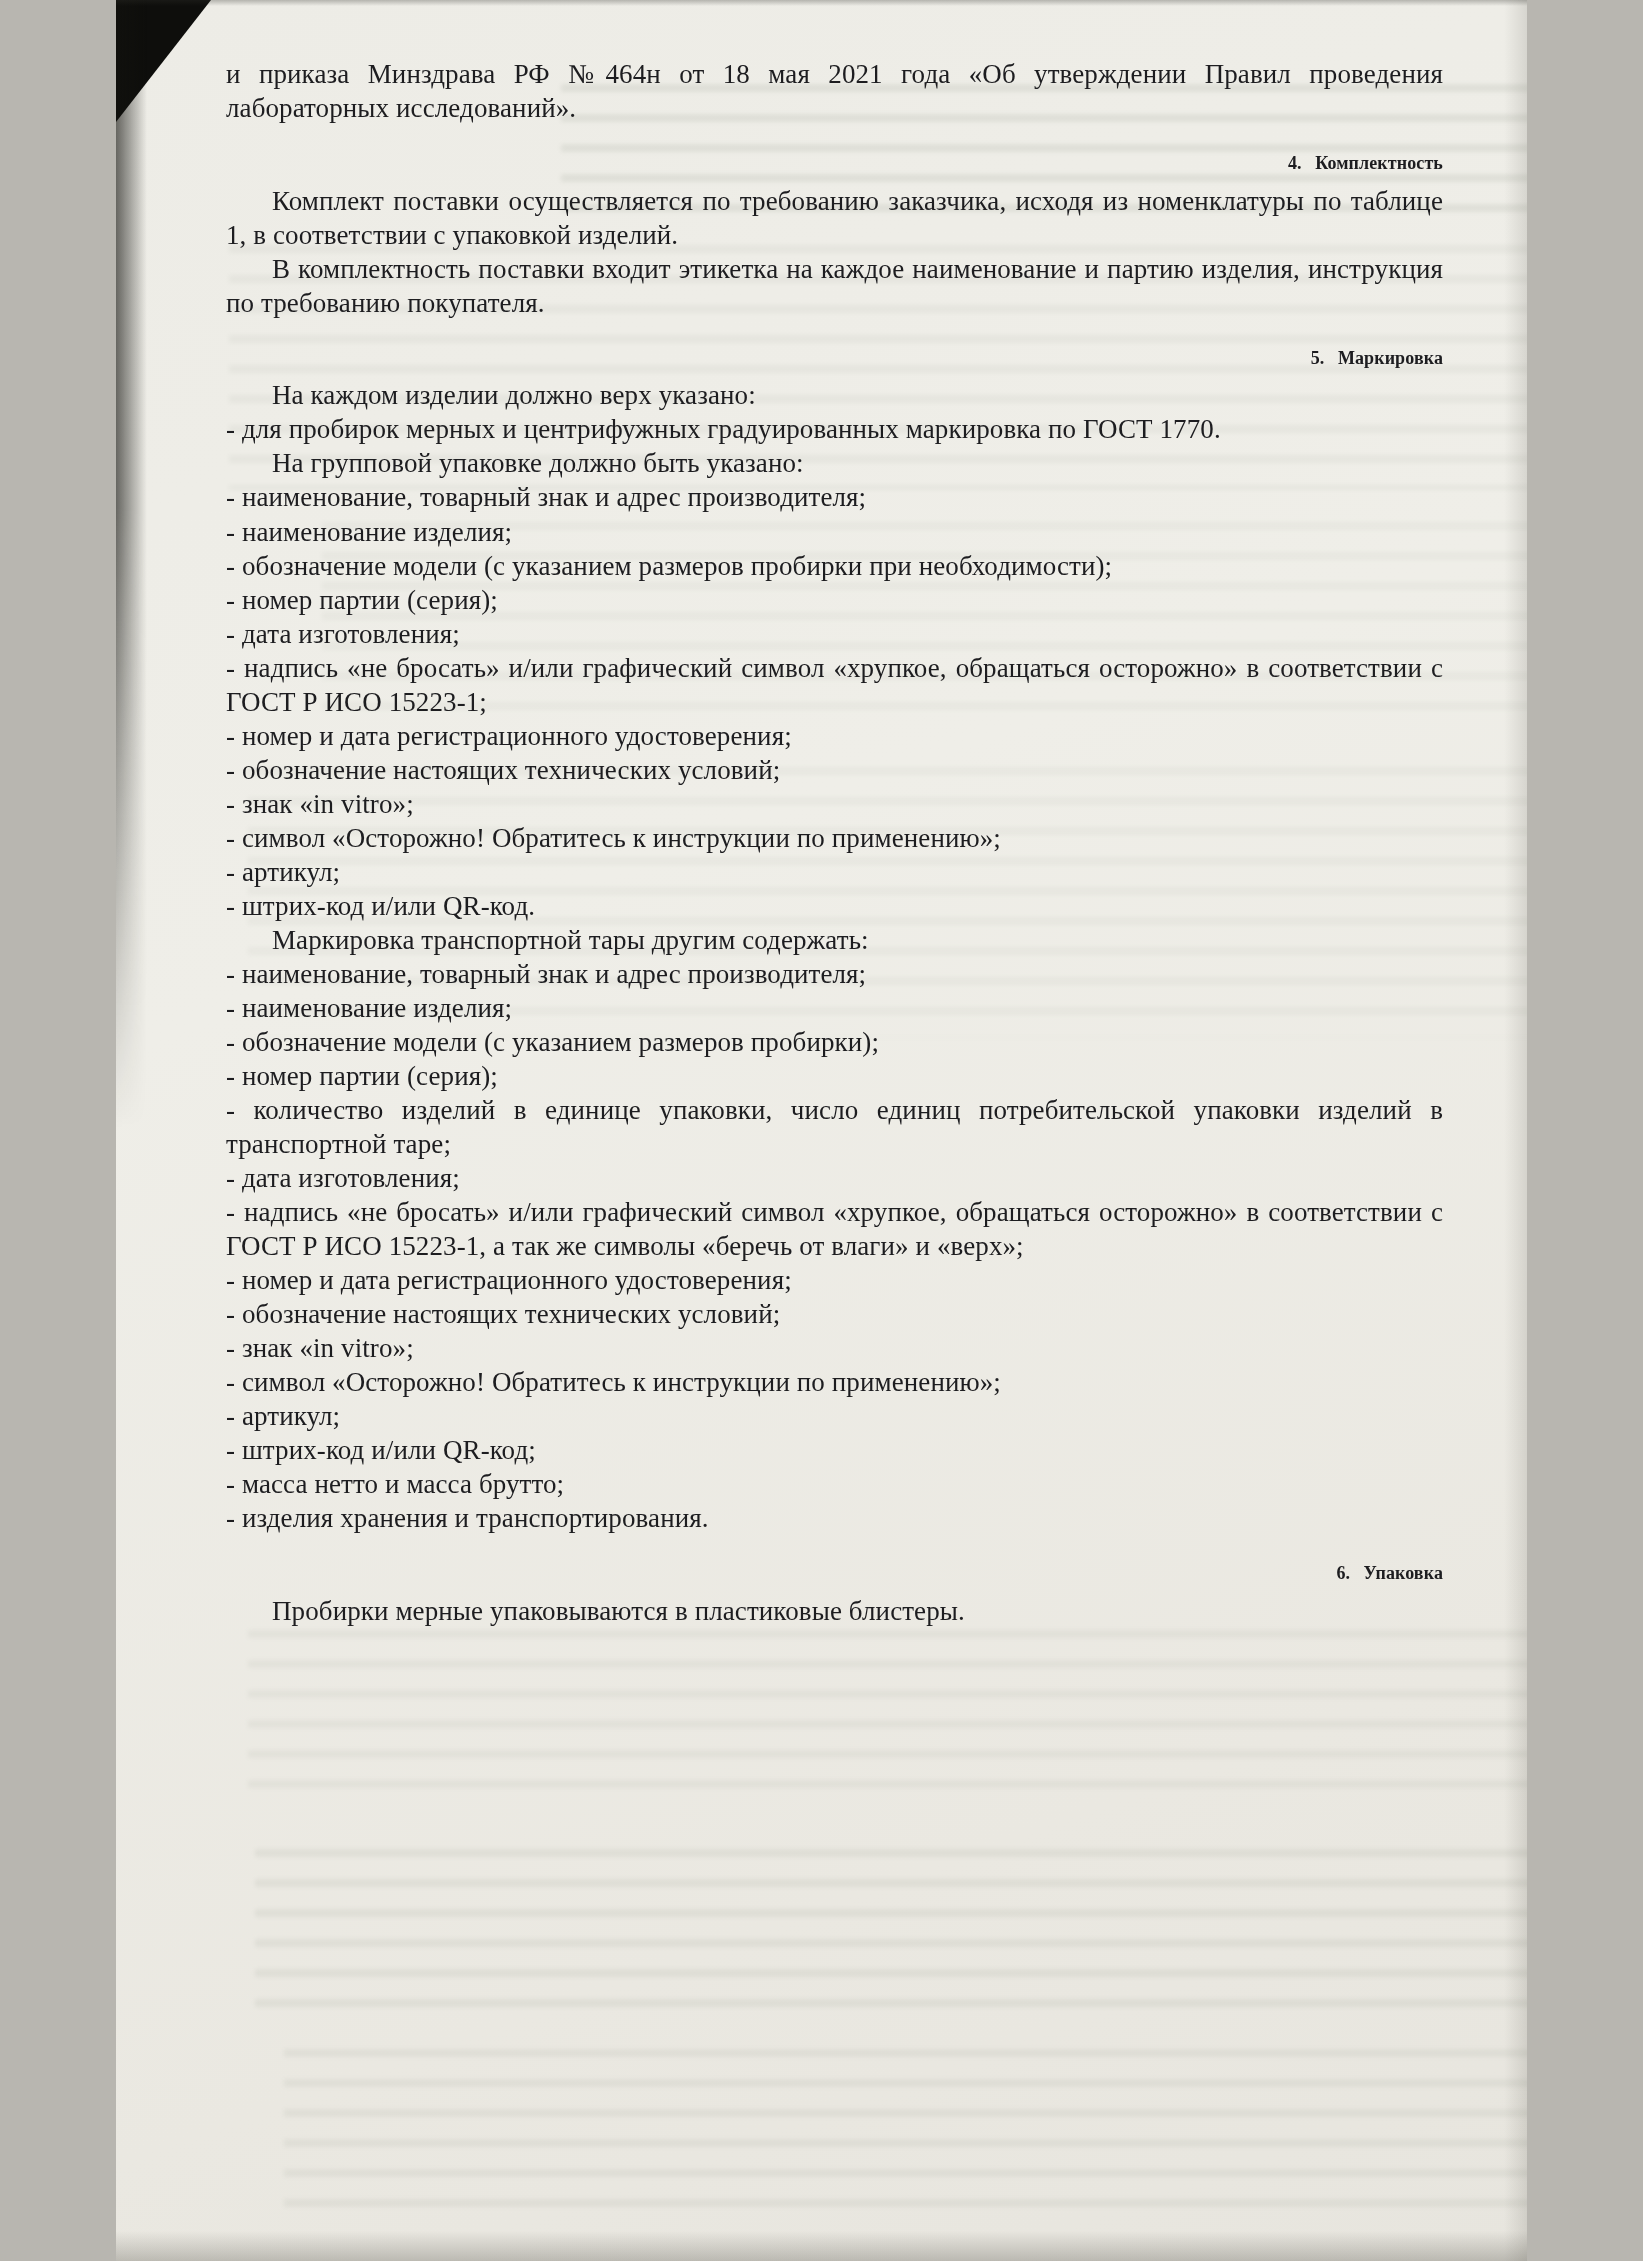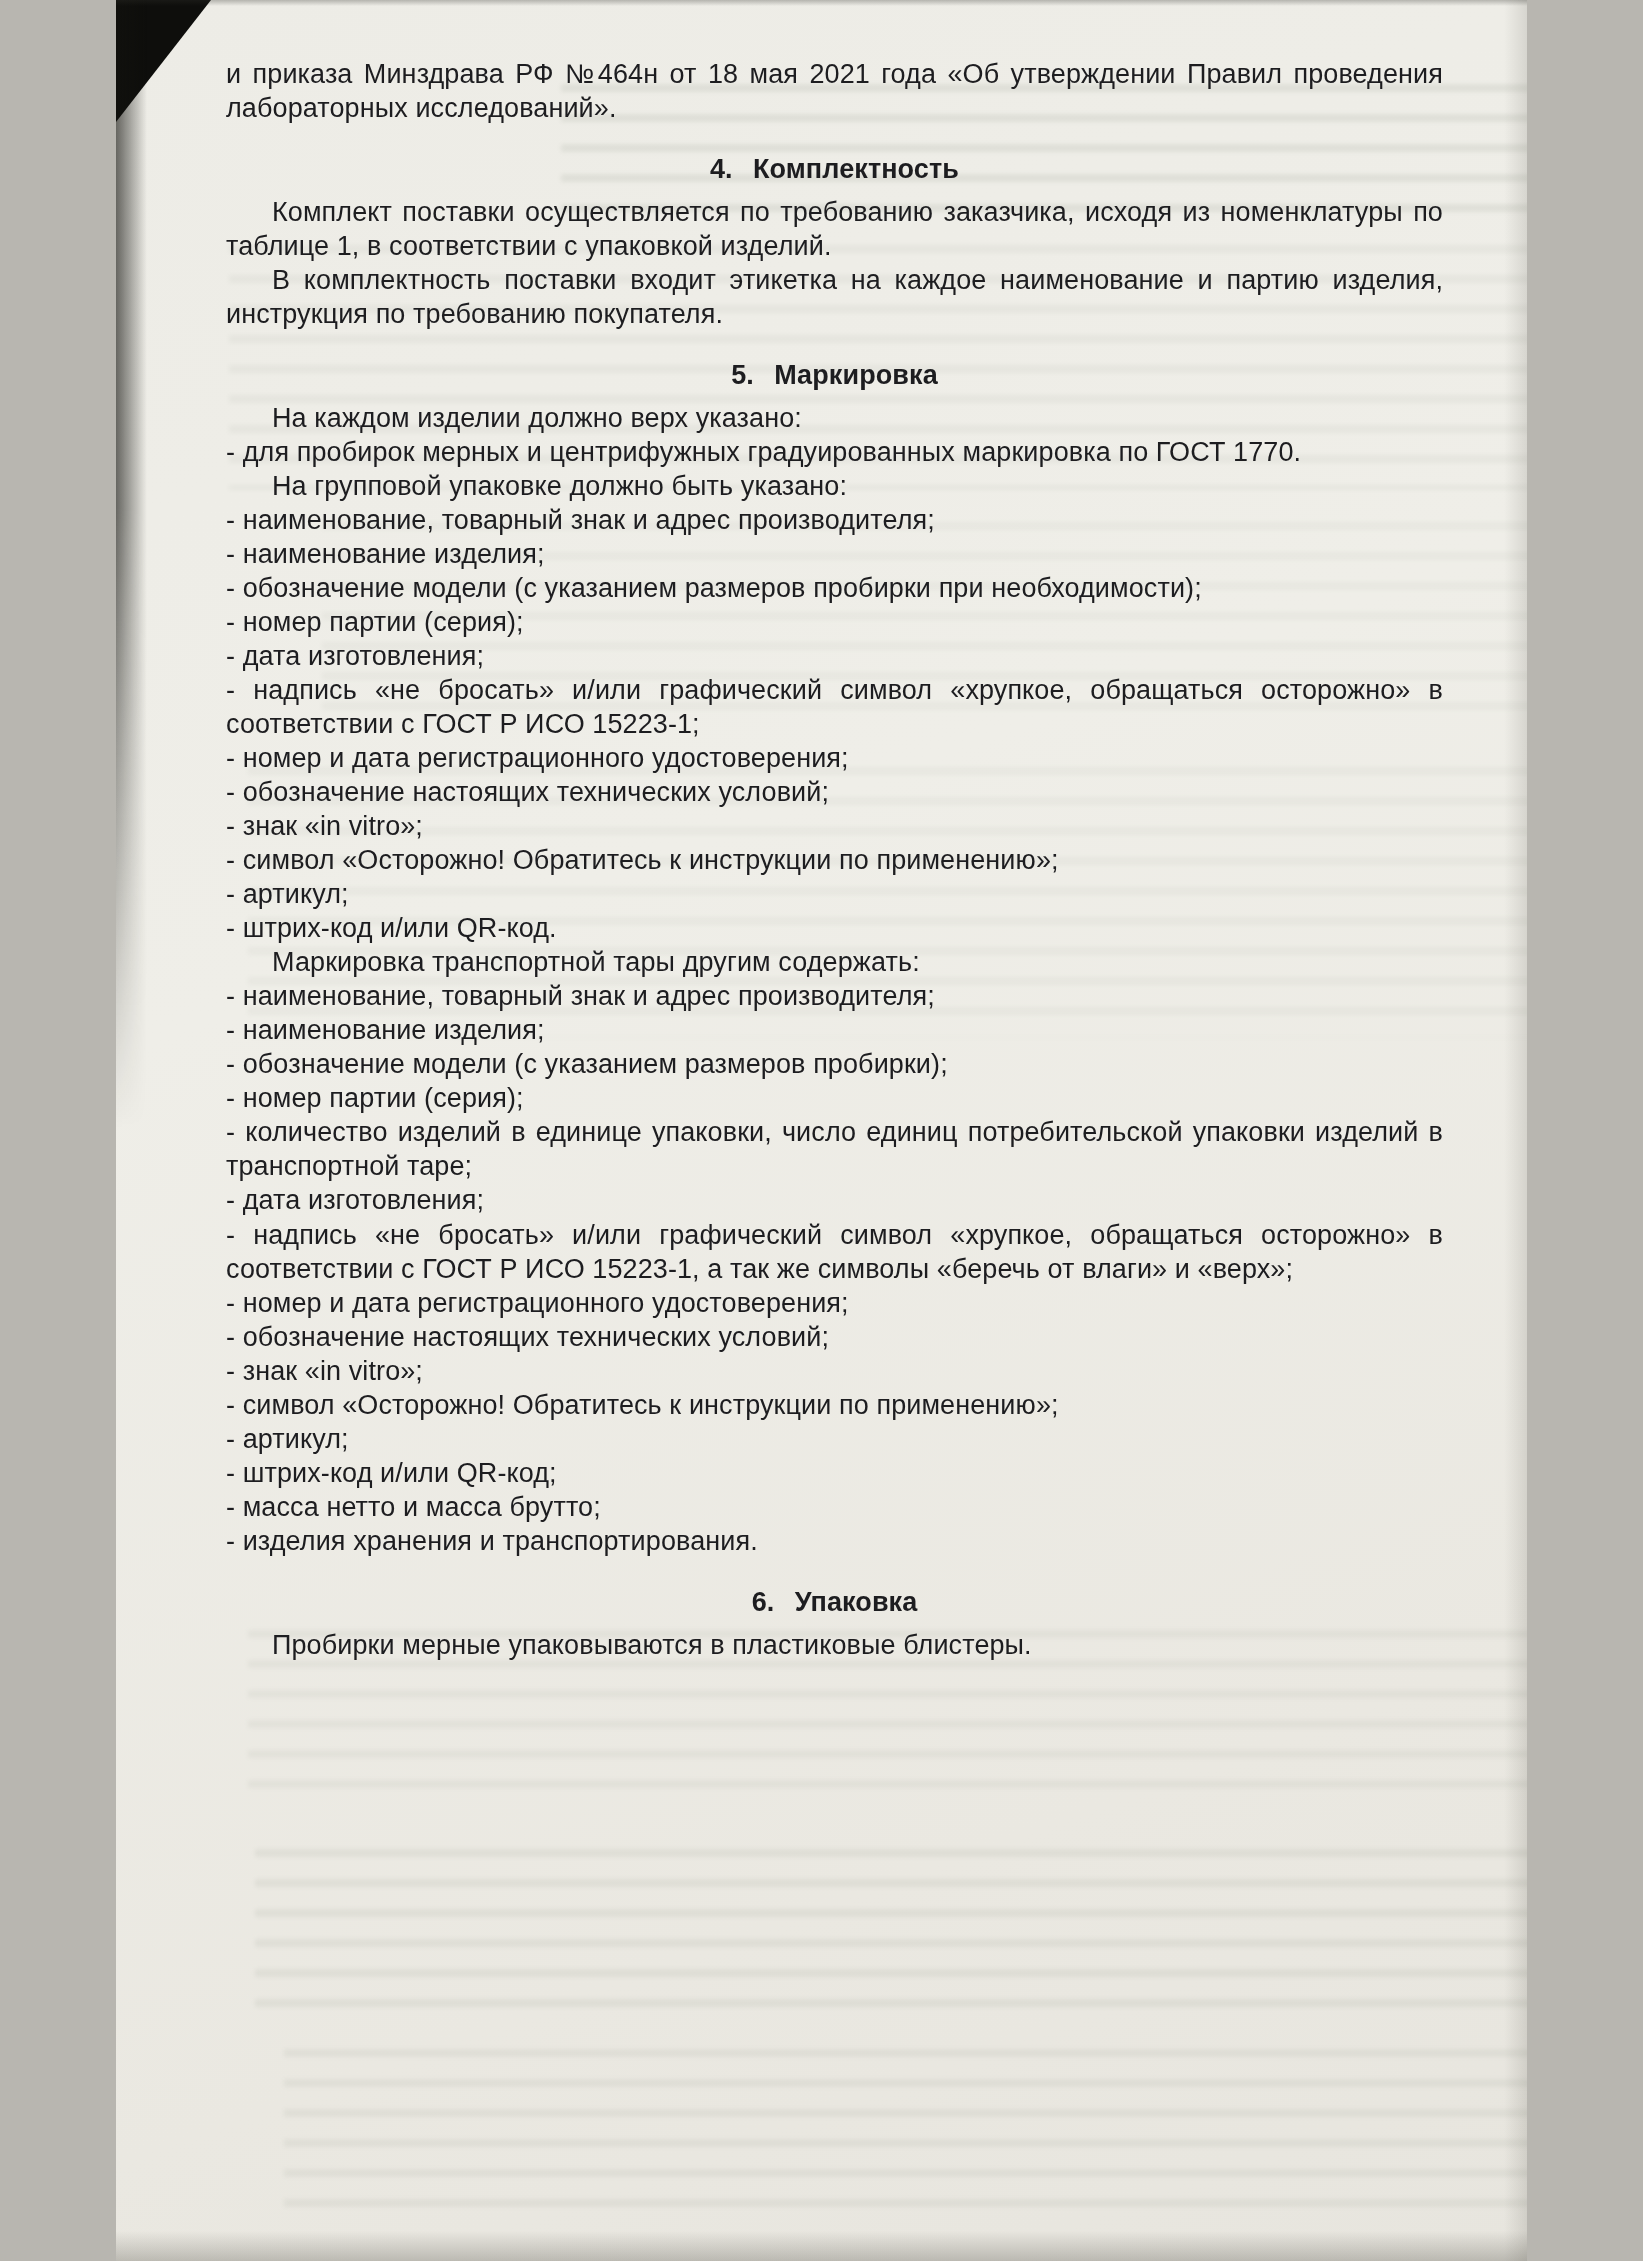--- a/index.html
+++ b/index.html
@@ -7,21 +7,21 @@
     padding: 0;
     background: #b8b6b0;
   }
   .page {
     position: relative;
     width: 1411px;
     height: 2261px;
     margin: 0 auto;
     background: linear-gradient(160deg, #edece6 0%, #efeee8 38%, #eae8e1 78%, #e7e5de 100%);
     overflow: hidden;
-    font-family: Liberation Sans, sans-serif;
+    font-family: Liberation Serif, serif;
     color: #1d1d20;
   }
   
   .corner-wedge {
     position: absolute;
     top: 0; left: 0;
     width: 95px; height: 122px;
     background: #0e0e0c;
     clip-path: polygon(0 0, 100% 0, 0 100%);
   }
@@ -77,23 +77,23 @@
     letter-spacing: 0.1px;
   }
   .para {
     margin: 0;
     text-align: justify;
   }
   .indent { text-indent: 46px; }
   .list-line { text-indent: 0; }
   .heading {
     margin: 27px 0 9px 0;
-    font-size: 27px;
+    font-size: 18px;
     font-weight: bold;
-    text-align: center;
+    text-align: right;
   }
   .h-num { margin-right: 0.75em; }
 </style>
 </head>
 <body>
 
 <div class="page">
 
   <div class="corner-wedge"></div>
   <div class="edge-left"></div>

